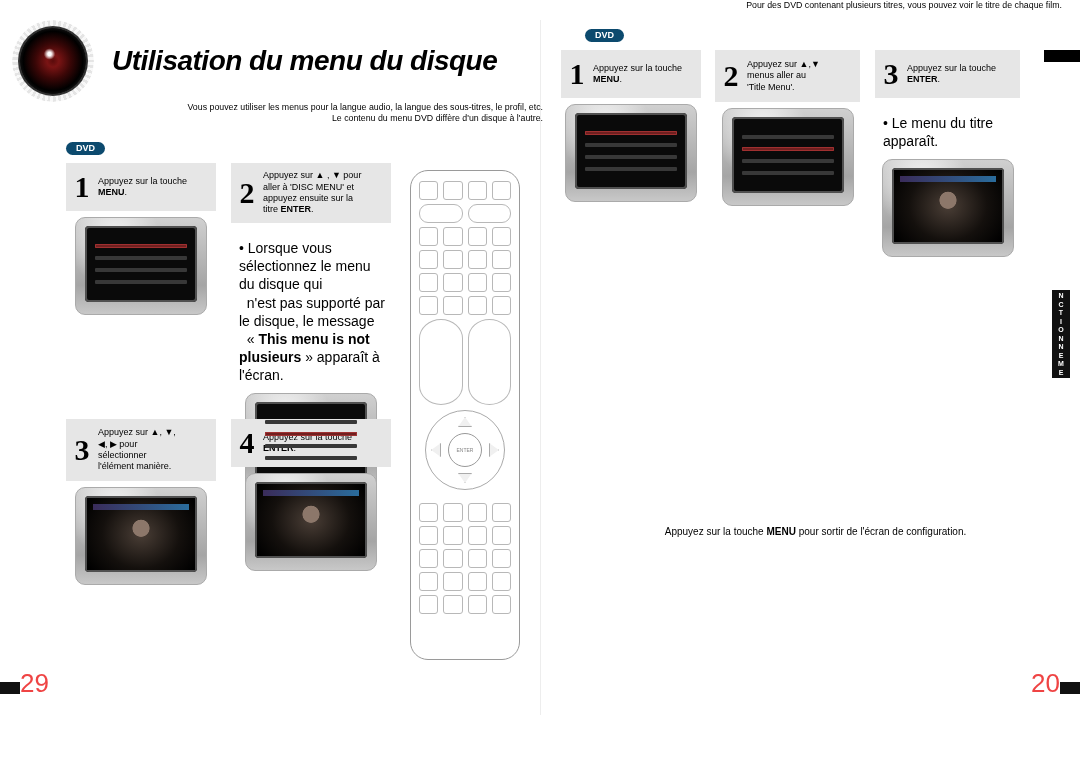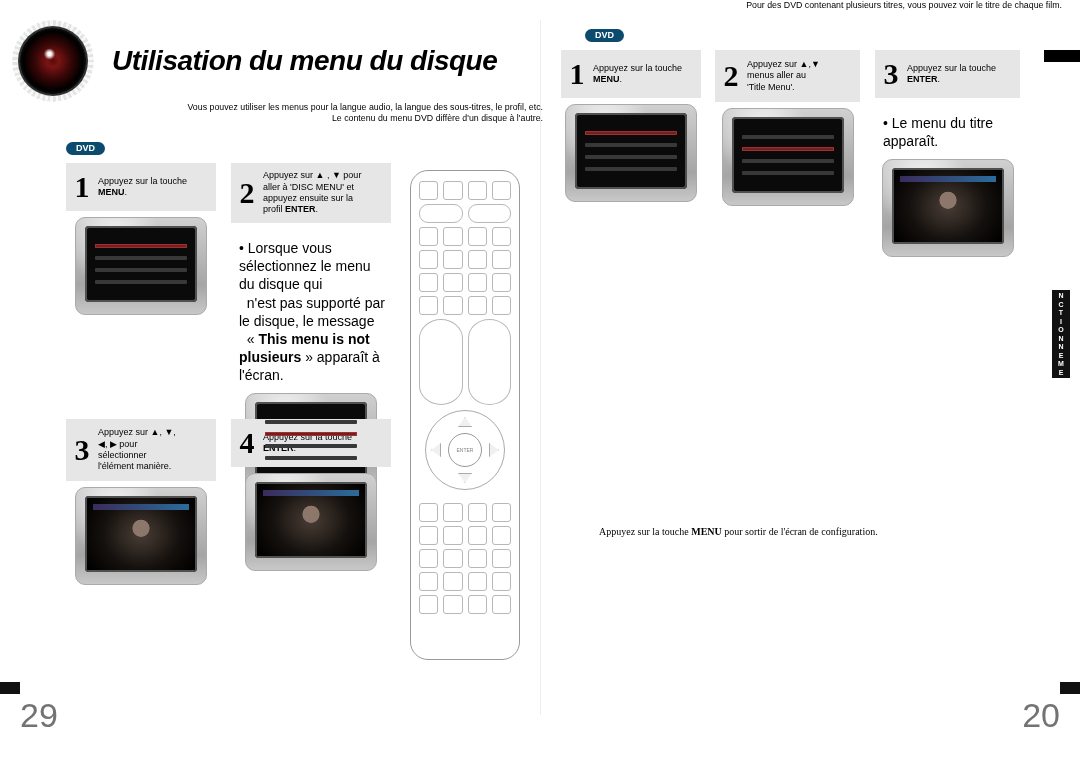--- a/index.html
+++ b/index.html
@@ -267,45 +267,44 @@
     position: absolute;
     top: 682px;
     height: 12px;
     background: #111;
   }
   .footer-bar-left { left: 0; width: 20px; }
   .footer-bar-right { right: 0; width: 20px; top: 682px; }
 
   .page-number {
     position: absolute;
-    top: 696px;
-    font-size: 34px;
+    top: 668px;
+    font-size: 26px;
     font-weight: normal;
-    color: #737373;
+    color: #ef4444;
   }
   .page-number.l { left: 20px; }
   .page-number.r { right: 20px; }
 
   .divider {
     position: absolute;
     left: 540px;
     top: 20px;
     bottom: 48px;
     width: 1px;
     background: rgba(0,0,0,0.07);
   }
 
   .exit-note {
     position: absolute;
     left: 62px;
     right: 30px;
     top: 526px;
-    text-align: left;
+    text-align: center;
     font-size: 10px;
-    font-family: Liberation Serif, serif;
   }
 </style>
 </head>
 <body>
 
 <div class="divider"></div>
 
 <div class="page-left">
   <div class="header">
     <div class="speaker-icon"></div>
@@ -336,21 +335,21 @@
       </div>
     </div>
 
     <div class="step" style="left:165px; top:0; width:160px;">
       <div class="step-head" style="min-height:60px;">
         <div class="step-num">2</div>
         <div class="step-text">
           <span>Appuyez sur </span><span>▲ , ▼</span><span> pour</span><br>
           <span>aller à 'DISC MENU' et</span><br>
           <span>appuyez ensuite sur la</span><br>
-          <span>profil </span><b>ENTER</b><span>.</span>
+          <span>titre </span><b>ENTER</b><span>.</span>
         </div>
       </div>
       <div class="step-note">
         <span>•</span>
         <span>Lorsque vous sélectionnez le menu du disque qui</span><br>
         &nbsp;&nbsp;<span>n'est pas supporté par le disque, le message</span><br>
         &nbsp;&nbsp;<span>« </span><b>This menu is not plusieurs</b><span> » apparaît à l'écran.</span>
       </div>
       <div class="tv">
         <div class="tv-content tv-menu">

